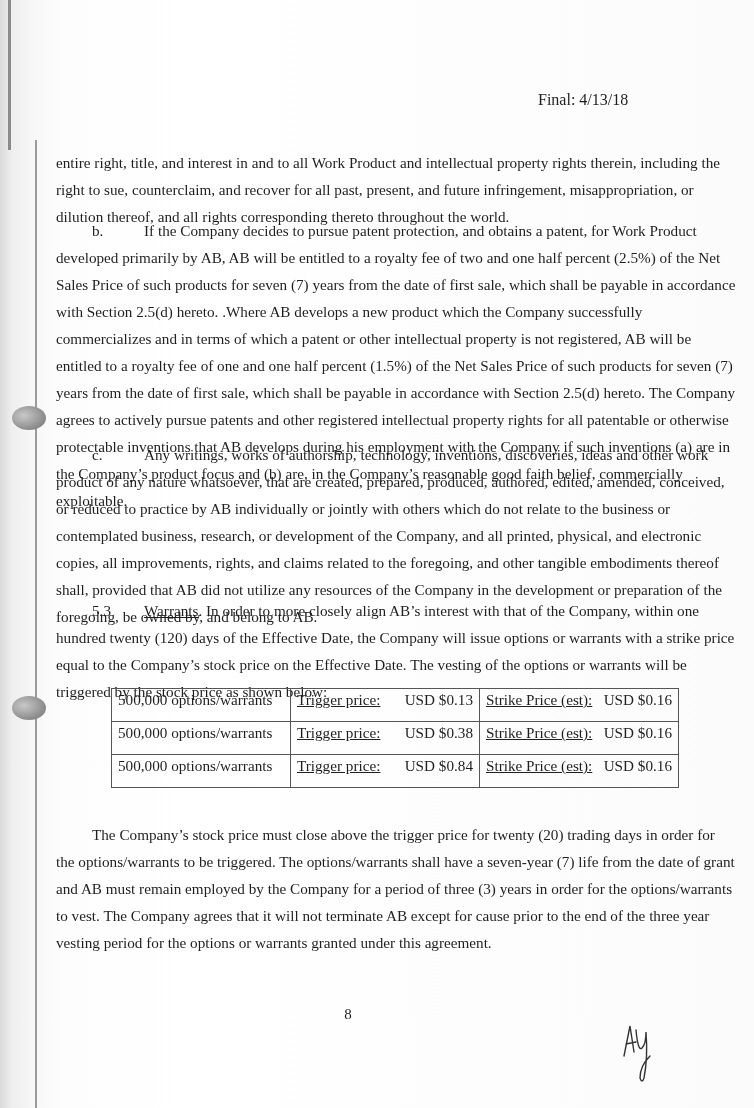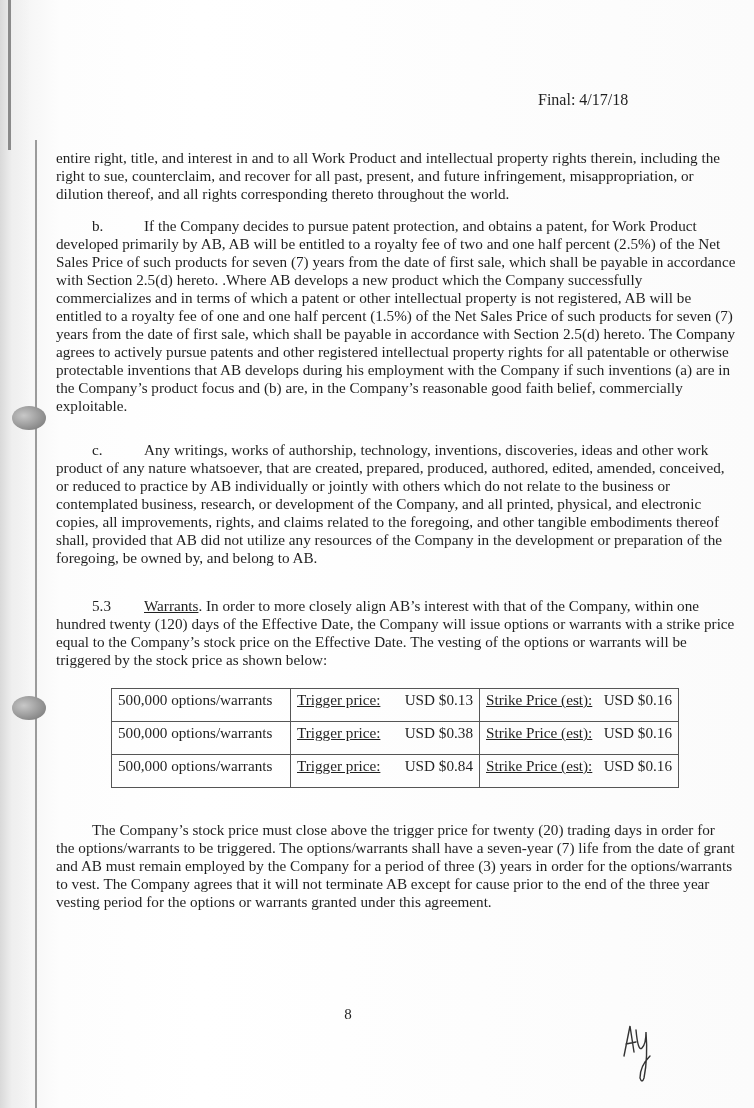--- a/index.html
+++ b/index.html
@@ -26,21 +26,21 @@
     background: #9b9b9b;
   }
   .punch-hole {
     position: absolute; left: 12px; width: 34px; height: 24px; border-radius: 50%;
     background: radial-gradient(ellipse at 35% 40%, #c8c8c8, #8a8a8a 70%, #6e6e6e);
   }
   .header-date {
     position: absolute; left: 538px; top: 91px; font-size: 16px;
   }
   .para {
-    position: absolute; left: 56px; width: 680px; font-size: 15.2px; line-height: 18px;
+    position: absolute; left: 56px; width: 680px; font-size: 15.2px; line-height: 27px;
     text-align: left; white-space: normal;
   }
   .indent { display: inline-block; width: 36px; }
   .label-tab { display: inline-block; width: 52px; }
   .section-num { display: inline-block; width: 52px; }
   .underline { text-decoration: underline; text-align: right; }
   table.warrants {
     position: absolute; left: 111px; top: 688px; width: 568px;
     border-collapse: collapse; font-size: 15.2px;
   }
@@ -59,21 +59,21 @@
 </head>
 <body>
 
 <div class="page">
   <div class="binder-shadow"></div>
   <div class="binder-edge"></div>
   <div class="spine-line"></div>
   <div class="punch-hole" style="top:406px;"></div>
   <div class="punch-hole" style="top:696px;"></div>
 
-  <div class="header-date">Final: 4/17/18</div>
+  <div class="header-date">Final: 4/13/18</div>
 
   <div class="para" style="top:149px;">entire right, title, and interest in and to all Work Product and intellectual property rights therein, including the right to sue, counterclaim, and recover for all past, present, and future infringement, misappropriation, or dilution thereof, and all rights corresponding thereto throughout the world.</div>
 
   <div class="para" style="top:217px;">
     <span class="indent"></span><span class="label-tab">b.</span><span>If the Company decides to pursue patent protection, and obtains a patent, for Work Product developed primarily by AB, AB will be entitled to a royalty fee of two and one half percent (2.5%) of the Net Sales Price of such products for seven (7) years from the date of first sale, which shall be payable in accordance with Section 2.5(d) hereto. .Where AB develops a new product which the Company successfully commercializes and in terms of which a patent or other intellectual property is not registered, AB will be entitled to a royalty fee of one and one half percent (1.5%) of the Net Sales Price of such products for seven (7) years from the date of first sale, which shall be payable in accordance with Section 2.5(d) hereto.  The Company agrees to actively pursue patents and other registered intellectual property rights for all patentable or otherwise protectable inventions that AB develops during his employment with the Company if such inventions (a) are in the Company’s product focus and (b) are, in the Company’s reasonable good faith belief, commercially exploitable.</span>
   </div>
 
   <div class="para" style="top:441px;">
     <span class="indent"></span><span class="label-tab">c.</span><span>Any writings, works of authorship, technology, inventions, discoveries, ideas and other work product of any nature whatsoever, that are created, prepared, produced, authored, edited, amended, conceived, or reduced to practice by AB individually or jointly with others which do not relate to the business or contemplated business, research, or development of the Company, and all printed, physical, and electronic copies, all improvements, rights, and claims related to the foregoing, and other tangible embodiments thereof shall, provided that AB did not utilize any resources of the Company in the development or preparation of the foregoing, be owned by, and belong to AB.</span>
   </div>

